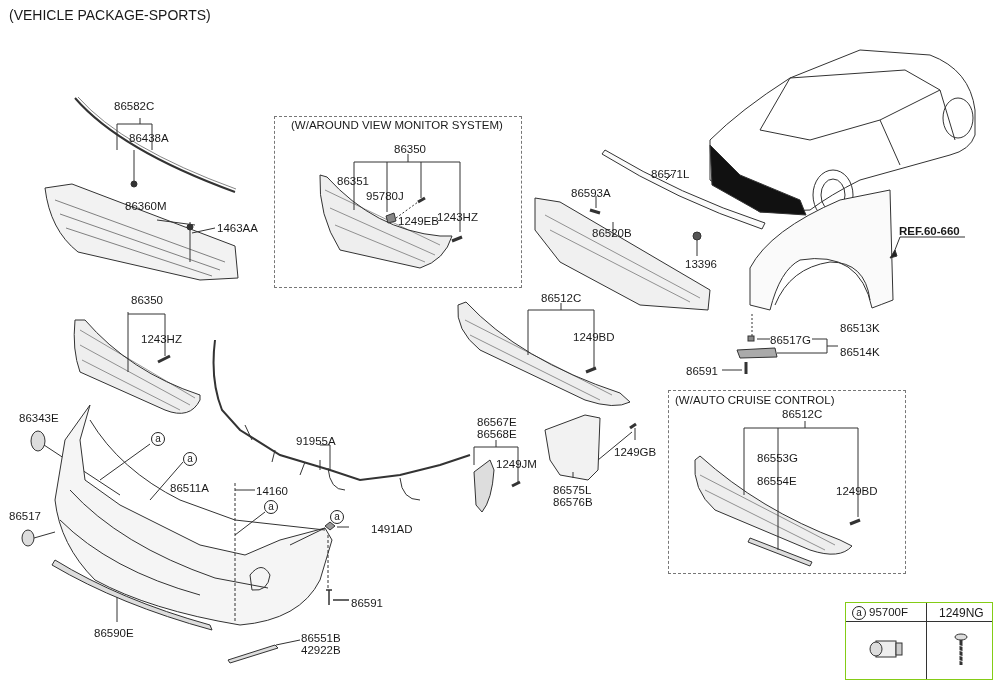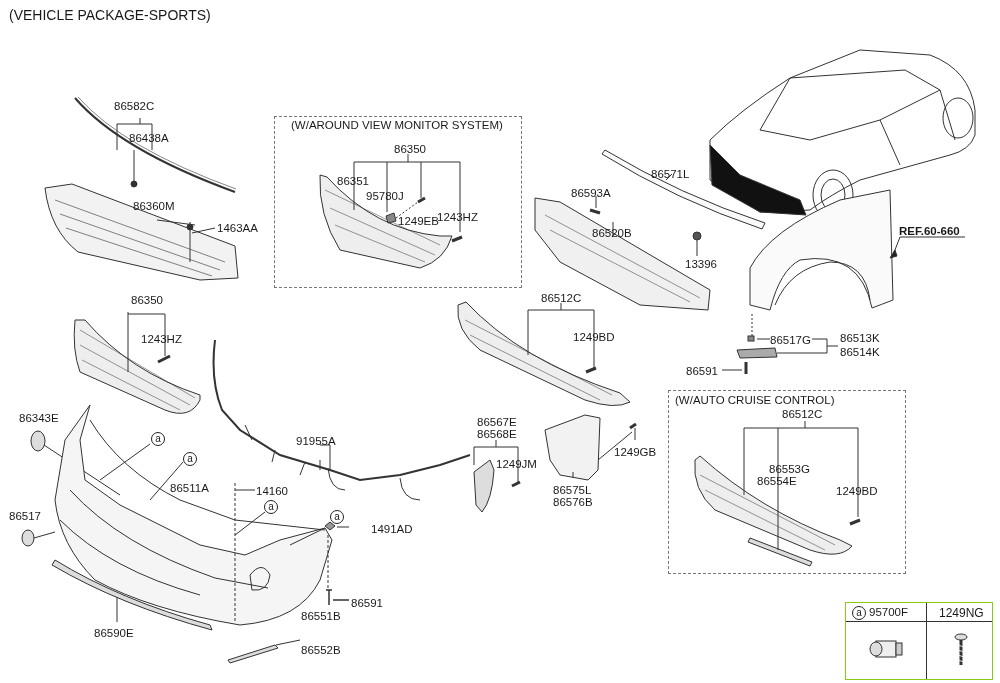--- a/index.html
+++ b/index.html
@@ -134,66 +134,66 @@
   <path d="M850 524 L860 520" stroke-width="3"></path>
 </svg>
 
 <div class="lbl circ" style="left:151px;top:432px;">a</div>
 <div class="lbl circ" style="left:183px;top:452px;">a</div>
 <div class="lbl circ" style="left:264px;top:500px;">a</div>
 <div class="lbl circ" style="left:330px;top:510px;">a</div>
 
 <div class="lbl" style="left:114px;top:100px;">86582C</div>
 <div class="lbl" style="left:129px;top:132px;">86438A</div>
-<div class="lbl" style="left:133px;top:200px;">86360M</div>
+<div class="lbl" style="left:125px;top:200px;">86360M</div>
 <div class="lbl" style="left:217px;top:222px;">1463AA</div>
 <div class="lbl" style="left:131px;top:294px;">86350</div>
 <div class="lbl" style="left:141px;top:333px;">1243HZ</div>
 <div class="lbl" style="left:19px;top:412px;">86343E</div>
 <div class="lbl" style="left:9px;top:510px;">86517</div>
 <div class="lbl" style="left:170px;top:482px;">86511A</div>
 <div class="lbl" style="left:256px;top:485px;">14160</div>
 <div class="lbl" style="left:371px;top:523px;">1491AD</div>
 <div class="lbl" style="left:351px;top:597px;">86591</div>
 <div class="lbl" style="left:94px;top:627px;">86590E</div>
-<div class="lbl" style="left:301px;top:610px;">86551B</div>
-<div class="lbl" style="left:301px;top:644px;">86552B</div>
+<div class="lbl" style="left:301px;top:632px;">86551B</div>
+<div class="lbl" style="left:301px;top:644px;">42922B</div>
 <div class="lbl" style="left:296px;top:435px;">91955A</div>
 <div class="lbl" style="left:477px;top:416px;">86567E</div>
 <div class="lbl" style="left:477px;top:428px;">86568E</div>
 <div class="lbl" style="left:496px;top:458px;">1249JM</div>
 <div class="lbl" style="left:553px;top:484px;">86575L</div>
 <div class="lbl" style="left:553px;top:496px;">86576B</div>
 <div class="lbl" style="left:614px;top:446px;">1249GB</div>
 <div class="lbl" style="left:541px;top:292px;">86512C</div>
 <div class="lbl" style="left:573px;top:331px;">1249BD</div>
 <div class="lbl" style="left:571px;top:187px;">86593A</div>
 <div class="lbl" style="left:592px;top:227px;">86520B</div>
 <div class="lbl" style="left:651px;top:168px;">86571L</div>
 <div class="lbl" style="left:685px;top:258px;">13396</div>
 <div class="lbl ref" style="left:899px;top:225px;">REF.60-660</div>
 <div class="lbl" style="left:770px;top:334px;">86517G</div>
-<div class="lbl" style="left:840px;top:332px;">86513K</div>
+<div class="lbl" style="left:840px;top:322px;">86513K</div>
 <div class="lbl" style="left:840px;top:346px;">86514K</div>
 <div class="lbl" style="left:686px;top:365px;">86591</div>
 
 <div class="box" style="left:274px;top:116px;width:246px;height:170px;">
   <div class="boxtitle" style="left:6px;top:2px;margin-left:10px;">(W/AROUND VIEW MONITOR SYSTEM)</div>
 </div>
 <div class="lbl" style="left:394px;top:143px;">86350</div>
 <div class="lbl" style="left:337px;top:175px;">86351</div>
 <div class="lbl" style="left:366px;top:190px;">95780J</div>
 <div class="lbl" style="left:398px;top:175px;margin-top:40px;">1249EB</div>
 <div class="lbl" style="left:437px;top:211px;">1243HZ</div>
 
 <div class="box" style="left:668px;top:390px;width:236px;height:182px;">
   <div class="boxtitle" style="left:6px;top:3px;">(W/AUTO CRUISE CONTROL)</div>
 </div>
 <div class="lbl" style="left:782px;top:408px;">86512C</div>
-<div class="lbl" style="left:757px;top:463px;margin-left:12px;">86553G</div>
+<div class="lbl" style="left:757px;top:452px;">86553G</div>
 <div class="lbl" style="left:757px;top:475px;">86554E</div>
 <div class="lbl" style="left:836px;top:485px;">1249BD</div>
 
 <div class="legend">
   <div class="hdr"></div>
   <div class="cell" style="left:0;top:0;width:80px;height:76px;"></div>
   <div style="position:absolute;left:6px;top:3px;font-size:11.5px;white-space:nowrap;">
     <span class="circ">a</span><span>95700F</span>
   </div>
   <div style="position:absolute;left:93px;top:3px;font-size:12px;white-space:nowrap;">1249NG</div>

